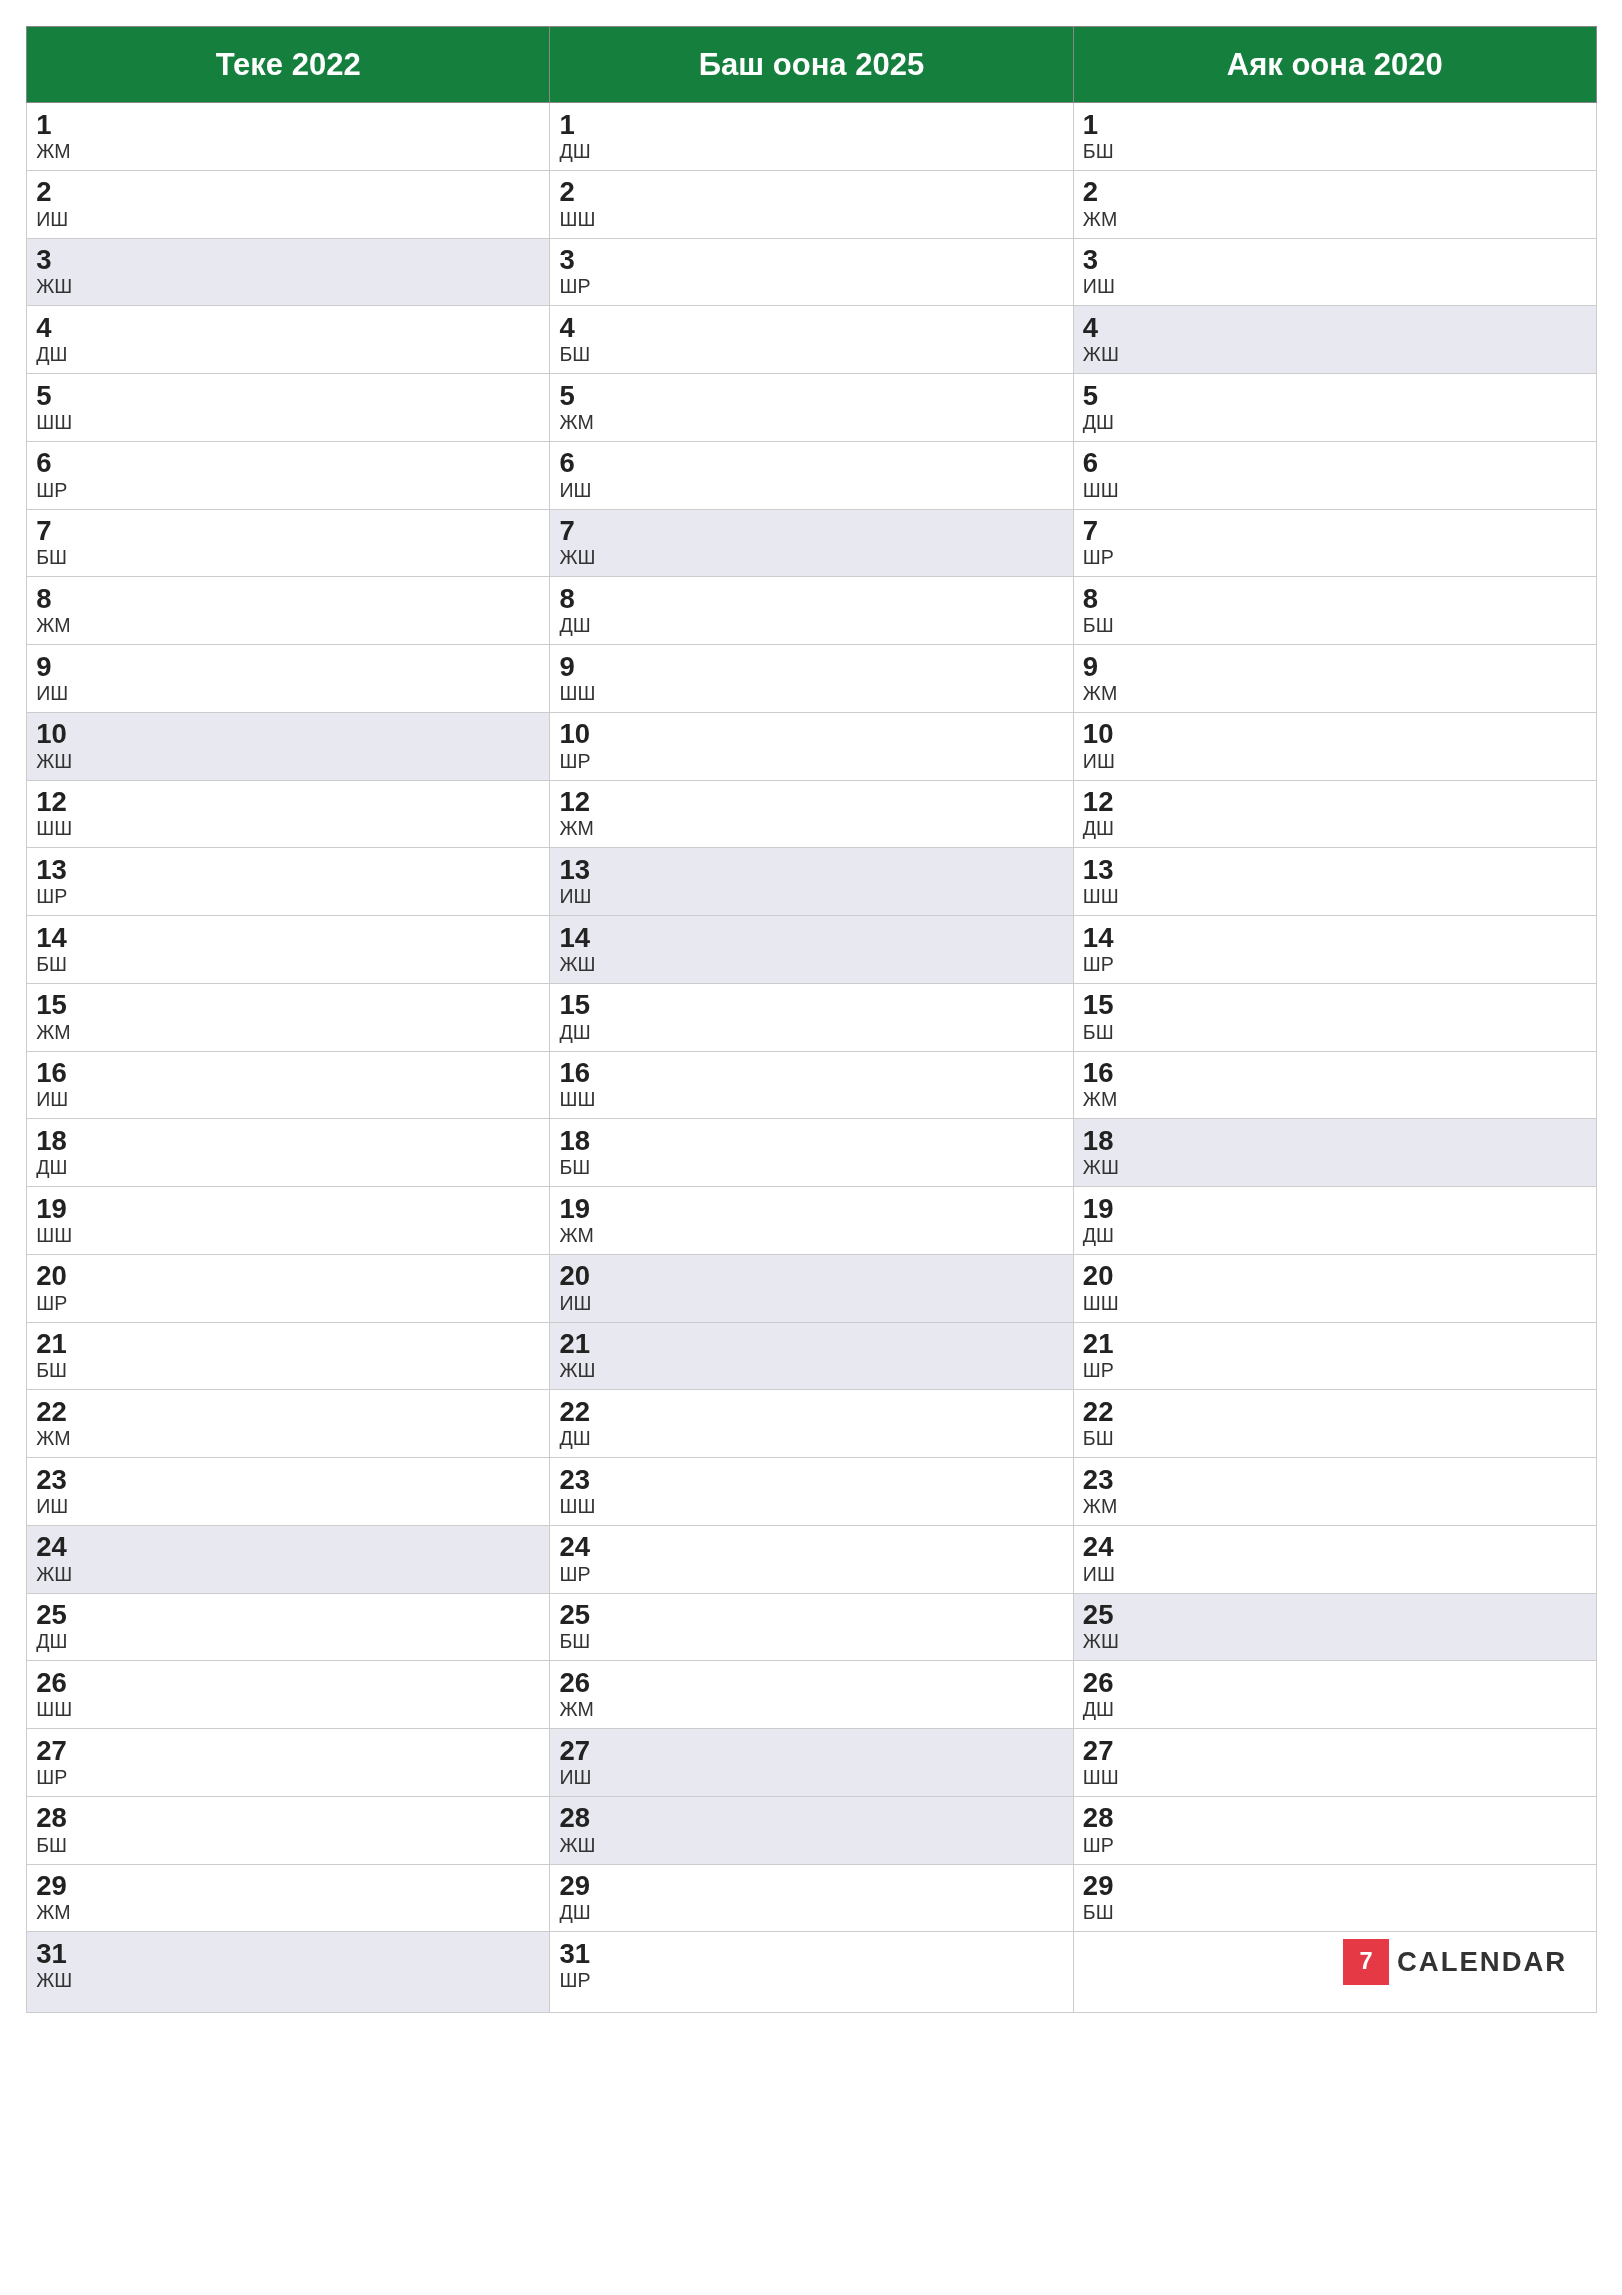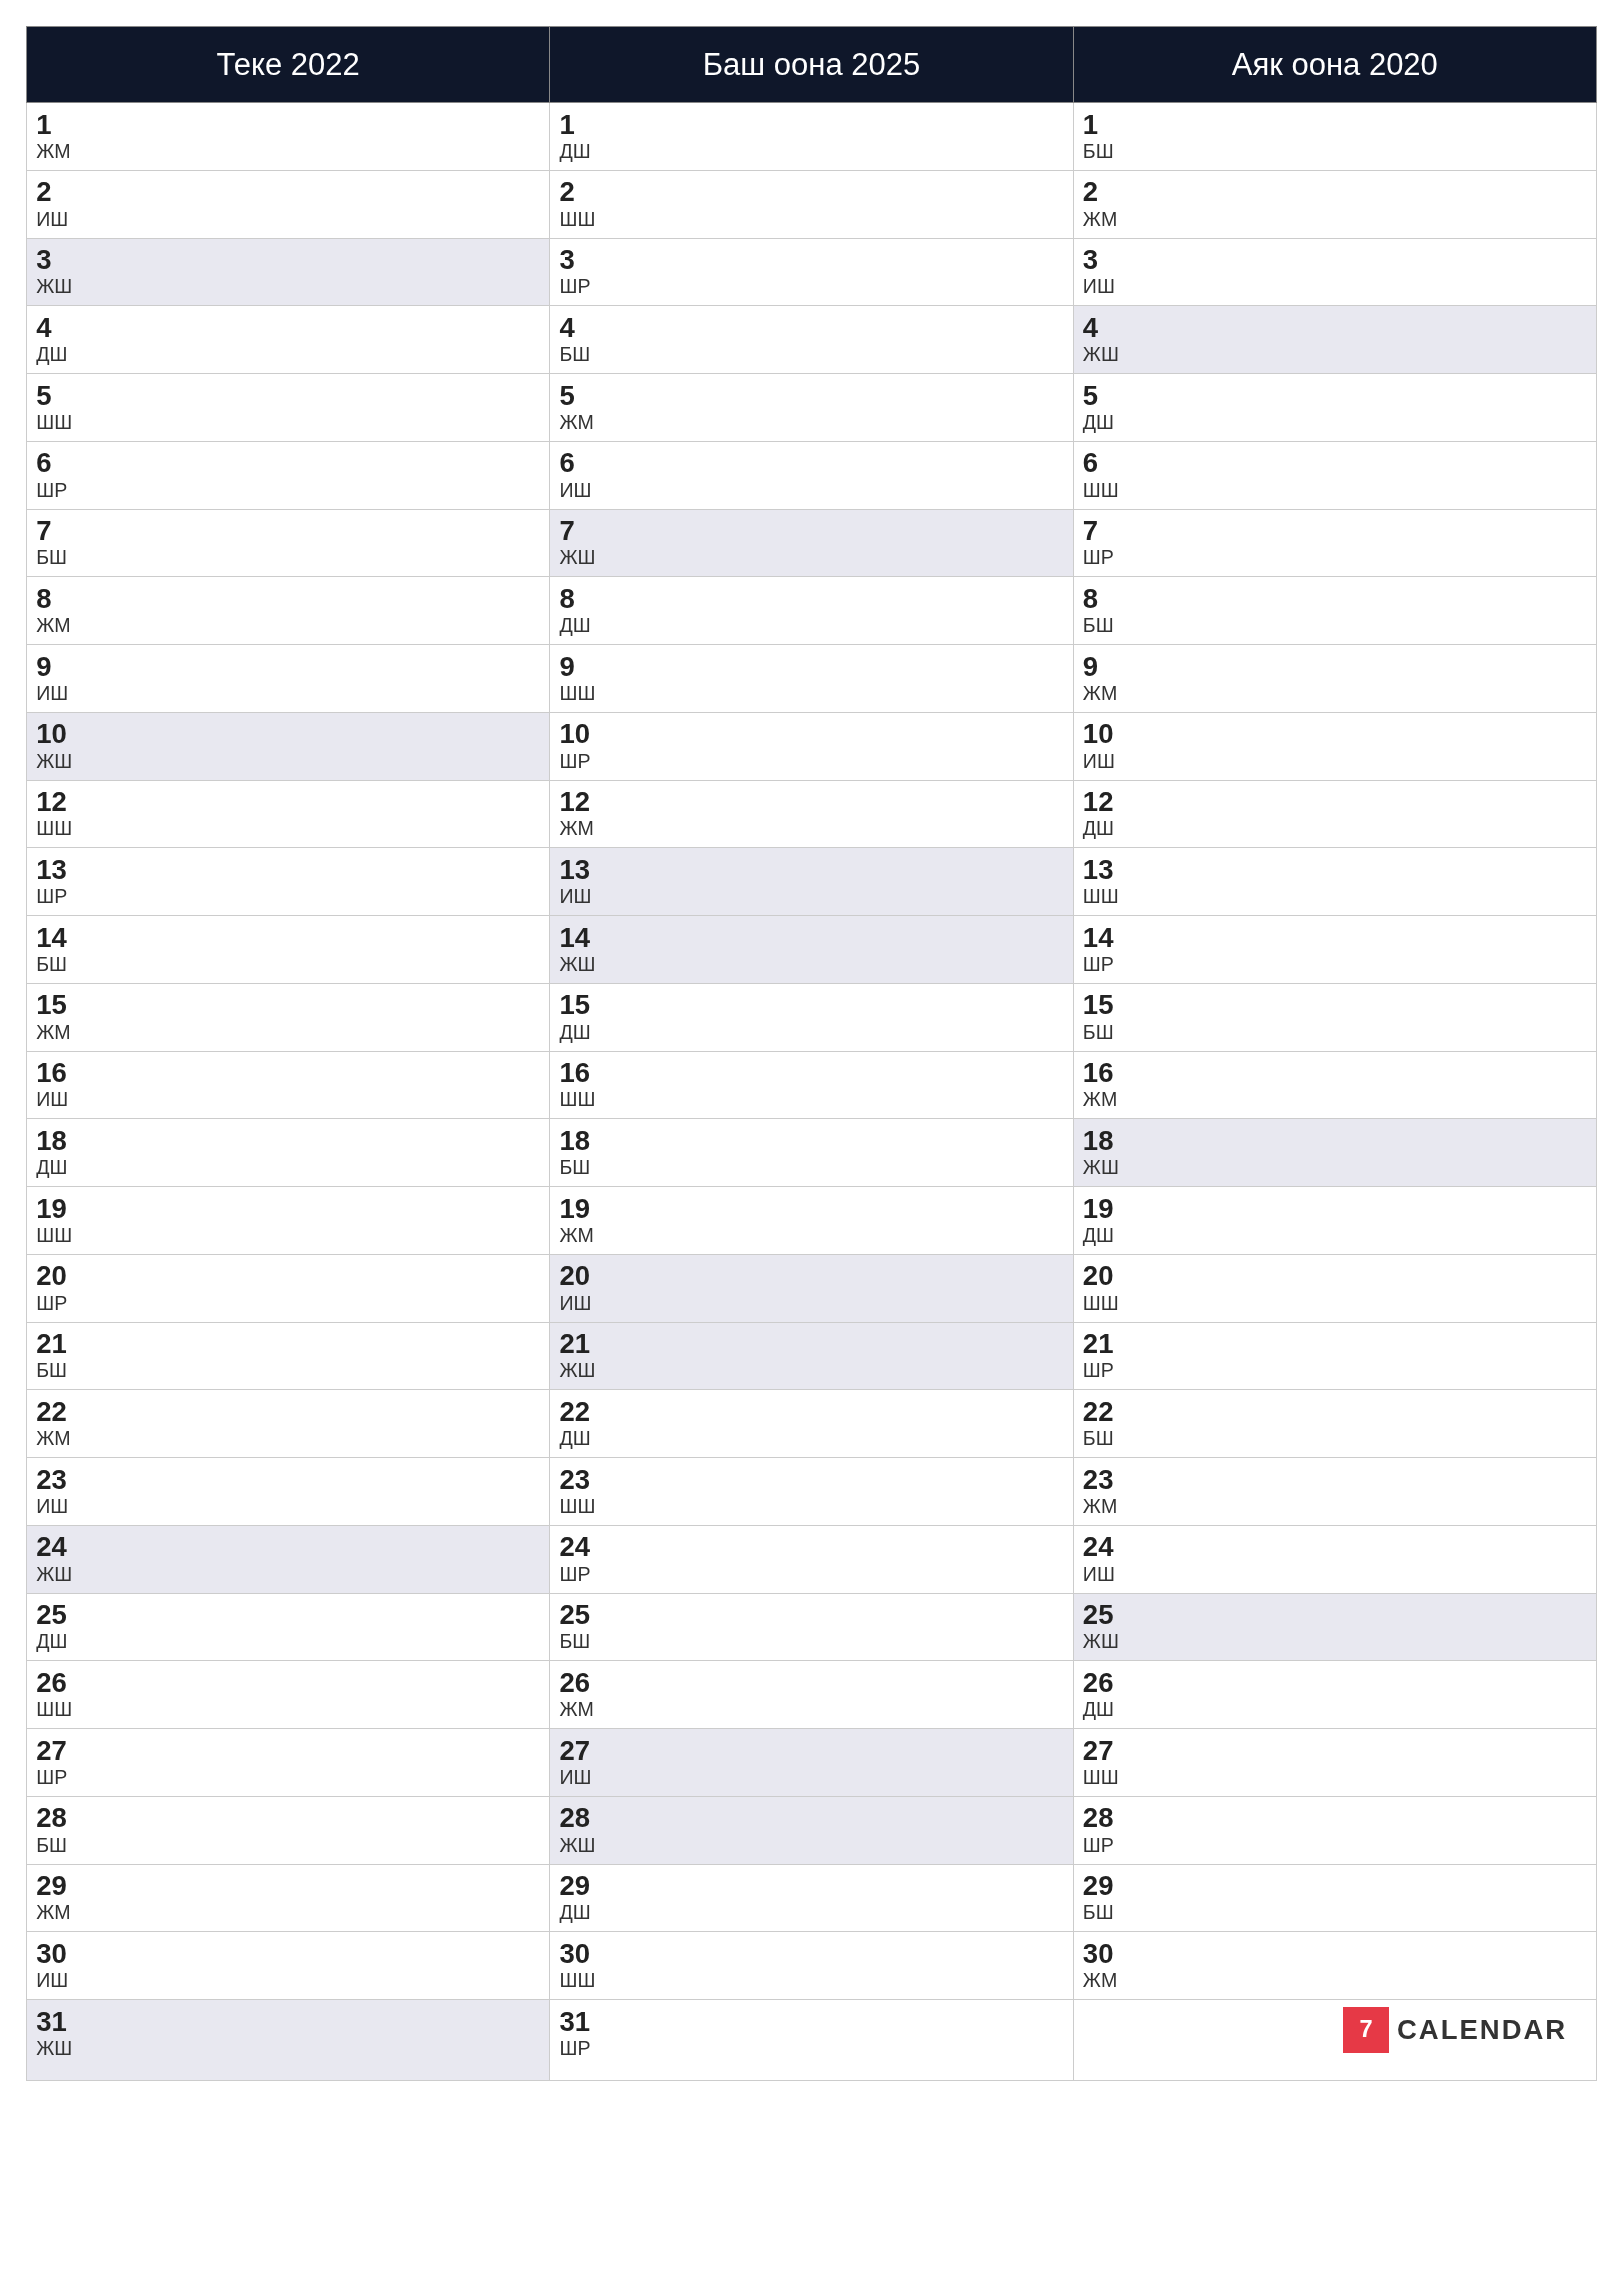--- a/index.html
+++ b/index.html
@@ -9,24 +9,24 @@
       width: 1623px;
       min-height: 2295px;
       padding: 26px;
     }
     .calendar-table {
       width: 100%;
       border-collapse: collapse;
       border: 0.7px solid #ccc;
     }
     .calendar-table th {
-      background: #0f172a;
+      background: #15803d;
       color: #fff;
       font-size: 31px;
-      font-weight: normal;
+      font-weight: bold;
       padding: 19.6px 13px;
       text-align: center;
       border: 0.7px solid #888;
     }
     .calendar-table td {
       border: 0.7px solid #ccc;
       vertical-align: top;
       padding: 6.5px 9.2px;
       width: 33.33%;
       min-height: 59px;
@@ -459,34 +459,20 @@
         <td>
           <div class="day-number">29</div>
           <div class="day-label">ДШ</div>
         </td>
         <td>
           <div class="day-number">29</div>
           <div class="day-label">БШ</div>
         </td>
       </tr>
       <tr>
-        <td>
-          <div class="day-number">30</div>
-          <div class="day-label">ИШ</div>
-        </td>
-        <td>
-          <div class="day-number">30</div>
-          <div class="day-label">ШШ</div>
-        </td>
-        <td>
-          <div class="day-number">30</div>
-          <div class="day-label">ЖМ</div>
-        </td>
-      </tr>
-      <tr>
         <td class="highlighted">
           <div class="day-number">31</div>
           <div class="day-label">ЖШ</div>
         </td>
         <td>
           <div class="day-number">31</div>
           <div class="day-label">ШР</div>
         </td>
         <td style="vertical-align: bottom; padding-bottom: 27px;">
           <div class="calendar-logo">

